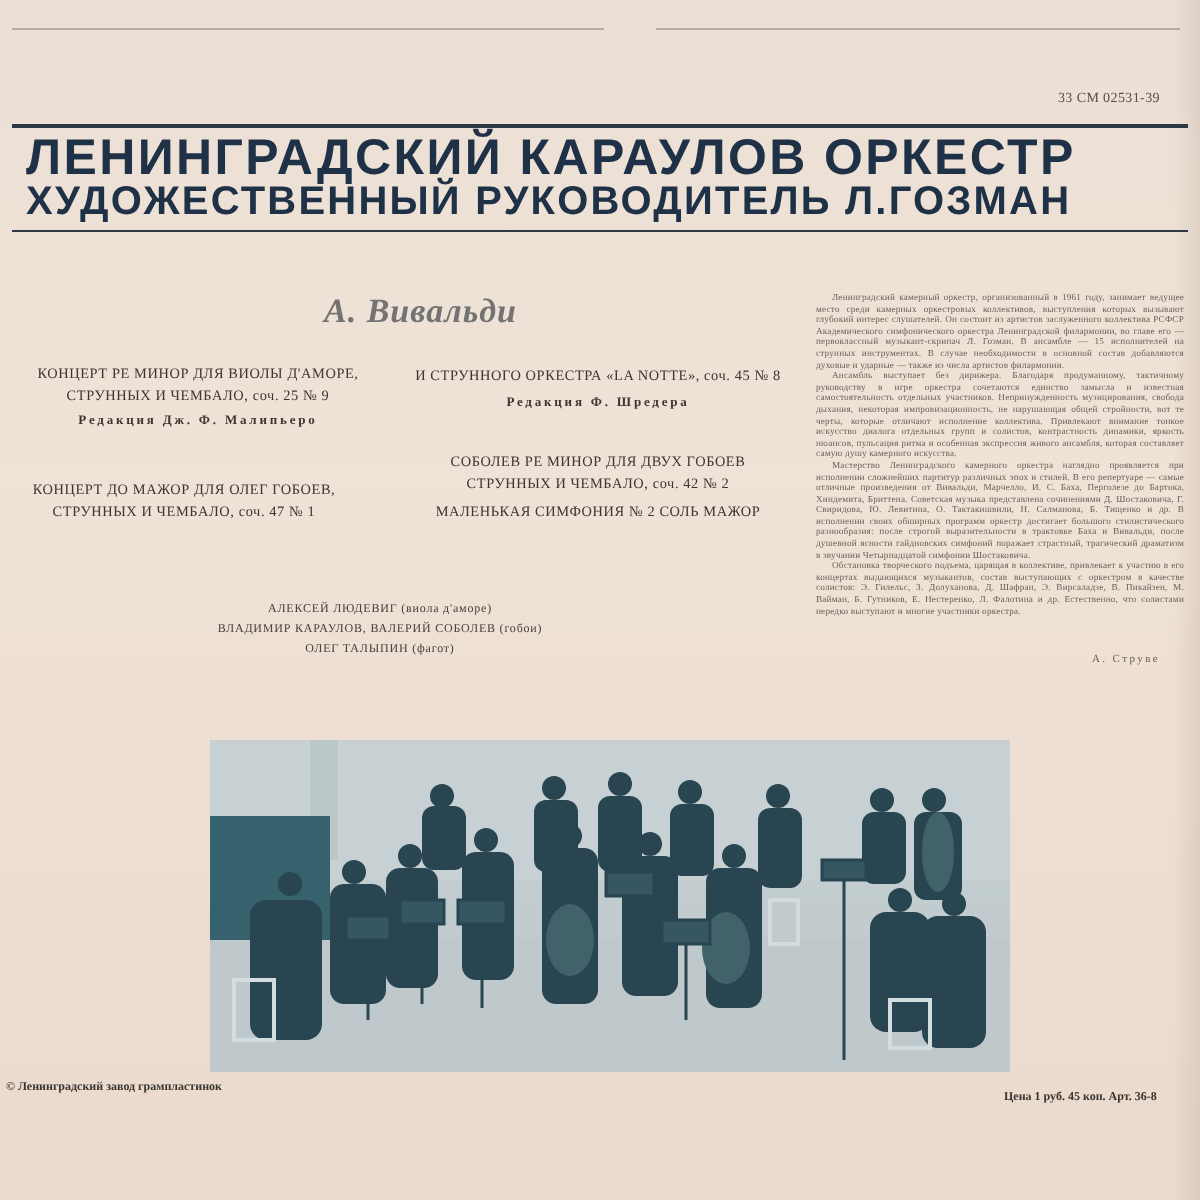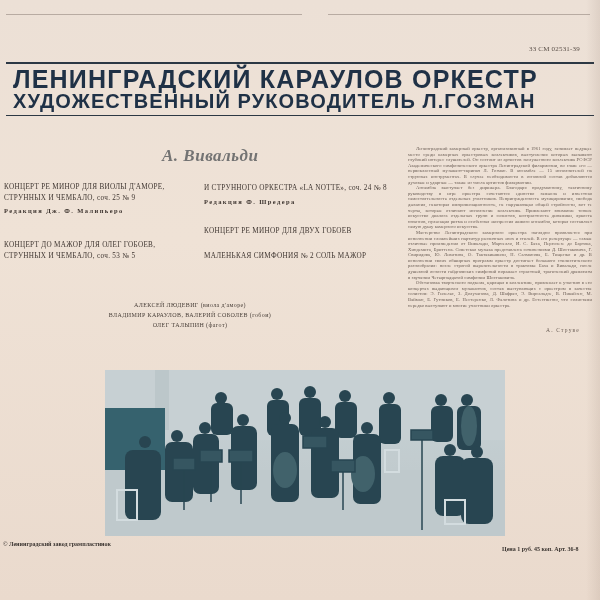--- a/index.html
+++ b/index.html
@@ -18,21 +18,21 @@
     font-family: "Liberation Sans", sans-serif; font-weight: bold; color: #1f3146;
     white-space: nowrap; letter-spacing: 1.2px;
   }
   .title1 { top: 66px; font-size: 25px; line-height: 26px; }
   .title2 { top: 90px; font-size: 20px; line-height: 22px; letter-spacing: 1.1px; }
   .composer {
     position: absolute; top: 146px; left: 146px;
     font-family: "Liberation Serif", serif; font-style: italic; font-weight: bold;
     font-size: 17px; color: #737373; letter-spacing: 0.5px; margin-left: 16px;
   }
-  .work { position: absolute; font-size: 7.2px; line-height: 10.5px; text-align: left; color: #3e3530; letter-spacing: 0.3px; white-space: nowrap; }
+  .work { position: absolute; font-size: 7.2px; line-height: 10.5px; text-align: center; color: #3e3530; letter-spacing: 0.3px; white-space: nowrap; }
   .work .name { display: block; }
   .work .ed { display: block; margin-top: 3px; letter-spacing: 1.4px; font-weight: bold; font-size: 6.5px; }
   .performers { position: absolute; top: 300px; left: 60px; width: 260px; text-align: center; font-size: 6px; line-height: 10px; color: #4a403a; letter-spacing: 0.4px; }
   .notes {
     position: absolute; top: 146px; left: 408px; width: 184px;
     font-size: 4.6px; line-height: 5.6px; color: #6a5d55; text-align: justify;
     letter-spacing: 0.1px;
   }
   .notes p { margin: 0; text-indent: 8px; }
   .signature { position: absolute; top: 327px; right: 20px; font-size: 5.5px; letter-spacing: 1.2px; color: #6a5d55; }
@@ -62,30 +62,31 @@
 <div class="composer">А. Вивальди</div>
 
 <div class="work" style="top:182px; left:4px; width:190px;">
   <span class="name">КОНЦЕРТ РЕ МИНОР ДЛЯ ВИОЛЫ Д'АМОРЕ,</span>
   <span class="name">СТРУННЫХ И ЧЕМБАЛО, соч. 25 № 9</span>
   <span class="ed">Редакция Дж. Ф. Малипьеро</span>
 </div>
 
 <div class="work" style="top:240px; left:4px; width:176px;">
   <span class="name">КОНЦЕРТ ДО МАЖОР ДЛЯ ОЛЕГ ГОБОЕВ,</span>
-  <span class="name">СТРУННЫХ И ЧЕМБАЛО, соч. 53 № 5</span>
+  <span class="name">СТРУННЫХ И ЧЕМБАЛО, соч. 47 № 1</span>
 </div>
 
 <div class="work" style="top:183px; left:204px; width:190px;">
-  <span class="name">И СТРУННОГО ОРКЕСТРА «LA NOTTE», соч. 24 № 8</span>
+  <span class="name">И СТРУННОГО ОРКЕСТРА «LA NOTTE», соч. 45 № 8</span>
   <span class="ed">Редакция Ф. Шредера</span>
 </div>
 
 <div class="work" style="top:226px; left:204px; width:190px;">
-  <span class="name">КОНЦЕРТ РЕ МИНОР ДЛЯ ДВУХ ГОБОЕВ</span>
+  <span class="name">СОБОЛЕВ РЕ МИНОР ДЛЯ ДВУХ ГОБОЕВ</span>
+  <span class="name">СТРУННЫХ И ЧЕМБАЛО, соч. 42 № 2</span>
 </div>
 
 <div class="work" style="top:251px; left:204px; width:190px;">
   <span class="name">МАЛЕНЬКАЯ СИМФОНИЯ № 2 СОЛЬ МАЖОР</span>
 </div>
 
 <div class="performers">
   <div>АЛЕКСЕЙ ЛЮДЕВИГ (виола д'аморе)</div>
   <div>ВЛАДИМИР КАРАУЛОВ, ВАЛЕРИЙ СОБОЛЕВ (гобои)</div>
   <div>ОЛЕГ ТАЛЫПИН (фагот)</div>

